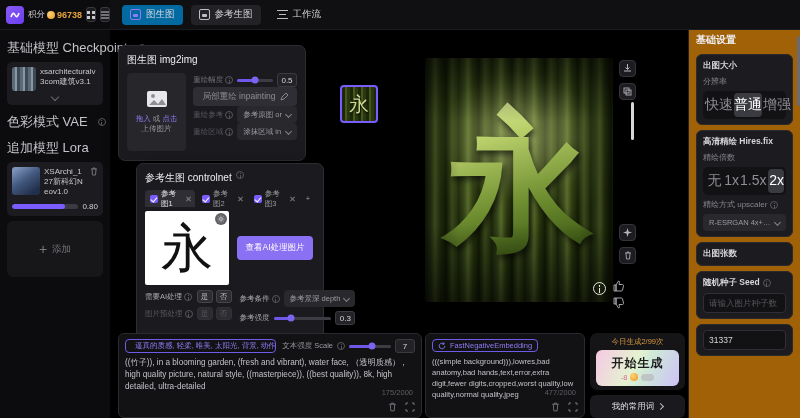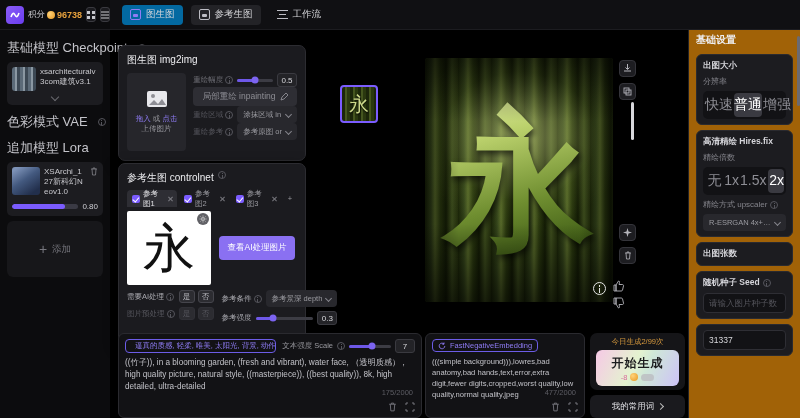--- a/index.html
+++ b/index.html
@@ -61,21 +61,21 @@
 .crow{display:flex;align-items:center;gap:4px}
 .dimlab{font-size:7.5px;color:#6e6e75;white-space:nowrap;display:flex;align-items:center;gap:2px}
 .slider{position:relative;height:3px;background:#3c3c44;border-radius:2px;flex:1}
 .sfill{position:absolute;left:0;top:0;height:100%;background:#6e58e8;border-radius:2px}
 .knob{position:absolute;top:50%;transform:translate(-50%,-50%);width:7px;height:7px;border-radius:50%;background:#7c64f0}
 .valbox{min-width:20px;height:14px;background:#232327;border:1px solid #3a3a40;border-radius:3px;color:#d8d8dc;font-size:8px;display:flex;align-items:center;justify-content:center;padding:0 2px;flex:0 0 auto}
 .graybtn{height:19px;background:#2e2e34;border-radius:4px;display:flex;align-items:center;justify-content:center;gap:4px;font-size:8.5px;color:#8e8e95}
 .dd{display:flex;align-items:center;gap:4px;background:#28282d;border-radius:4px;height:17px;padding:0 6px;font-size:7.5px;color:#9a9aa0;white-space:nowrap}
 .dd .chev{margin-left:auto}
 
-#p-cnet{left:118px;top:163px;width:188px;height:180px}
+#p-cnet{left:136px;top:163px;width:188px;height:180px}
 .cn-tabs{display:flex;align-items:flex-end;gap:2px;margin-top:5px}
 .cn-tab{display:flex;align-items:center;gap:3px;height:17px;padding:0 5px;font-size:7.5px;color:#9a9aa0;border-radius:4px 4px 0 0}
 .cn-tab.on{background:#2e2e34;color:#e2e2e6}
 .ck{width:8px;height:8px;border-radius:2px;background:#7b5cff;position:relative;flex:0 0 auto}
 .ck::after{content:"";position:absolute;left:2px;top:1.5px;width:3px;height:4.5px;border-right:1.2px solid #fff;border-bottom:1.2px solid #fff;transform:rotate(40deg)}
 .xmk{position:relative;width:5px;height:5px;opacity:.7}
 .xmk::before,.xmk::after{content:"";position:absolute;left:2px;top:0;width:1px;height:6px;background:#9a9aa0}
 .xmk::before{transform:rotate(45deg)}.xmk::after{transform:rotate(-45deg)}
 .cn-body{display:flex;gap:6px;margin-top:4px}
 .cn-img{width:84px;height:74px;background:#fff;border-radius:2px;position:relative;display:flex;align-items:center;justify-content:center;overflow:hidden}
@@ -260,35 +260,35 @@
           <div class="valbox">0.5</div>
         </div>
         <div class="graybtn">
           <span>局部重绘 inpainting</span>
           <svg width="8" height="8" viewBox="0 0 8 8">
               <path d="M1 7l1-3 4-4 2 2-4 4z" stroke="#8e8e95" stroke-width=".9" fill="none"></path>
             </svg>
         </div>
         <div class="crow">
           <span class="dimlab lab-dim">
+              <span>重绘参考</span>
+              <span class="info"></span>
+            </span>
+          <div class="dd" style="flex:1">
+              <span>参考原图 or</span>
+              <span class="chev"></span>
+            </div>
+        </div>
+        <div class="crow">
+          <span class="dimlab lab-dim">
               <span>重绘区域</span>
               <span class="info"></span>
             </span>
           <div class="dd" style="flex:1">
               <span>涂抹区域 in</span>
-              <span class="chev"></span>
-            </div>
-        </div>
-        <div class="crow">
-          <span class="dimlab lab-dim">
-              <span>重绘参考</span>
-              <span class="info"></span>
-            </span>
-          <div class="dd" style="flex:1">
-              <span>参考原图 or</span>
               <span class="chev"></span>
             </div>
         </div>
       </div>
     </div>
   </div>
 
   <div class="panel" id="p-cnet">
     <div class="p-title">
       <span>参考生图 controlnet</span>

